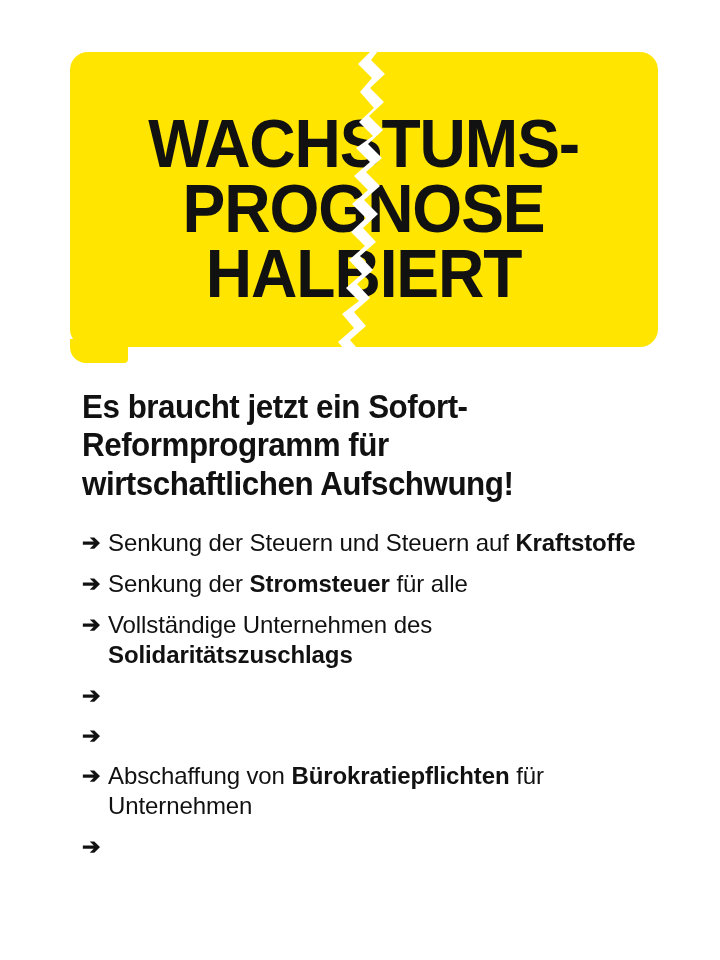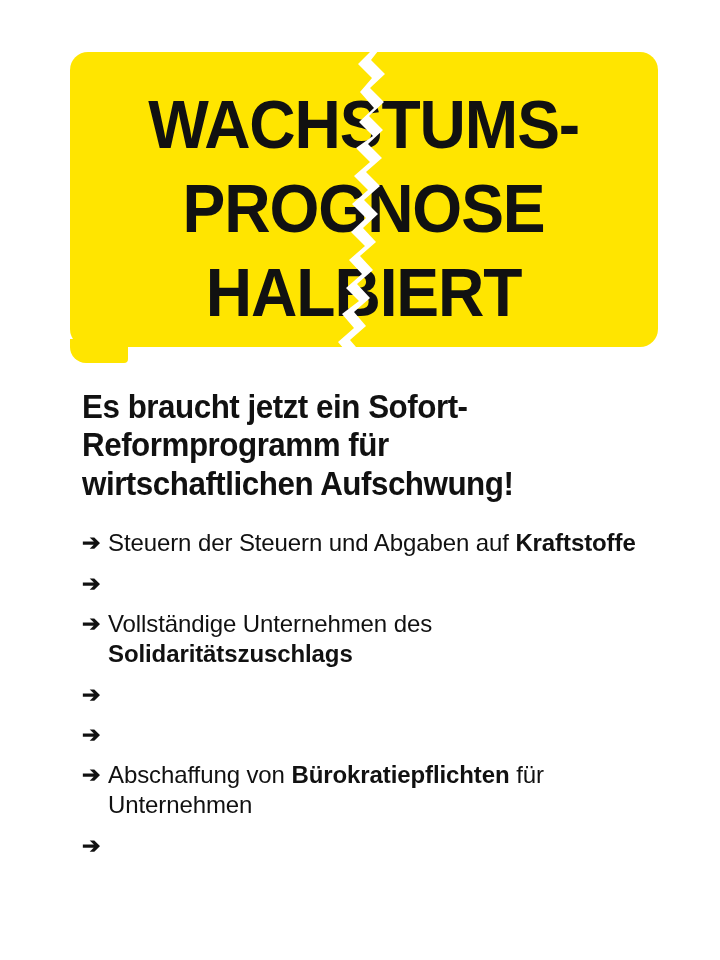--- a/index.html
+++ b/index.html
@@ -42,21 +42,20 @@
   }
   .banner-text {
     position: absolute;
     inset: 0;
     display: flex;
     flex-direction: column;
     align-items: center;
     justify-content: center;
     padding-top: 20px;
     box-sizing: border-box;
-    gap: 19px;
   }
   .banner-line {
     color: #111111;
     font-family: "Liberation Sans", sans-serif;
     font-weight: bold;
     font-size: 68px;
     line-height: 0.94;
     letter-spacing: -1.2px;
     text-transform: uppercase;
     transform: scaleX(0.93);
@@ -143,24 +142,25 @@
              L306 204 L293 190 L308 176 L294 162 L310 148 L296 134 L312 120 L298 106 L313 92
              L299 78 L314 64 L300 50 L315 36 L301 22 L312 8 L306 0 Z" fill="#FFFFFF"></path>
   </svg>
 </div>
 
 <div class="subhead">Es braucht jetzt ein Sofort-Reformprogramm für wirtschaftlichen Aufschwung!</div>
 
 <div class="list">
     <div class="item">
       <span class="arrow">➔</span>
-      <span class="item-text"><span>Steuern der Steuern und Abgaben auf </span><b>Kraftstoffe</b></span>
+      <span class="item-text"><span>Senkung der Steuern und Steuern auf </span><b>Kraftstoffe</b></span>
     </div>
     <div class="item">
       <span class="arrow">➔</span>
+      <span class="item-text"><span>Senkung der </span><b>Stromsteuer</b><span> für alle</span></span>
     </div>
     <div class="item">
       <span class="arrow">➔</span>
       <span class="item-text"><span>Vollständige Unternehmen des </span><b>Solidaritätszuschlags</b></span>
     </div>
     <div class="item">
       <span class="arrow">➔</span>
     </div>
     <div class="item">
       <span class="arrow">➔</span>

